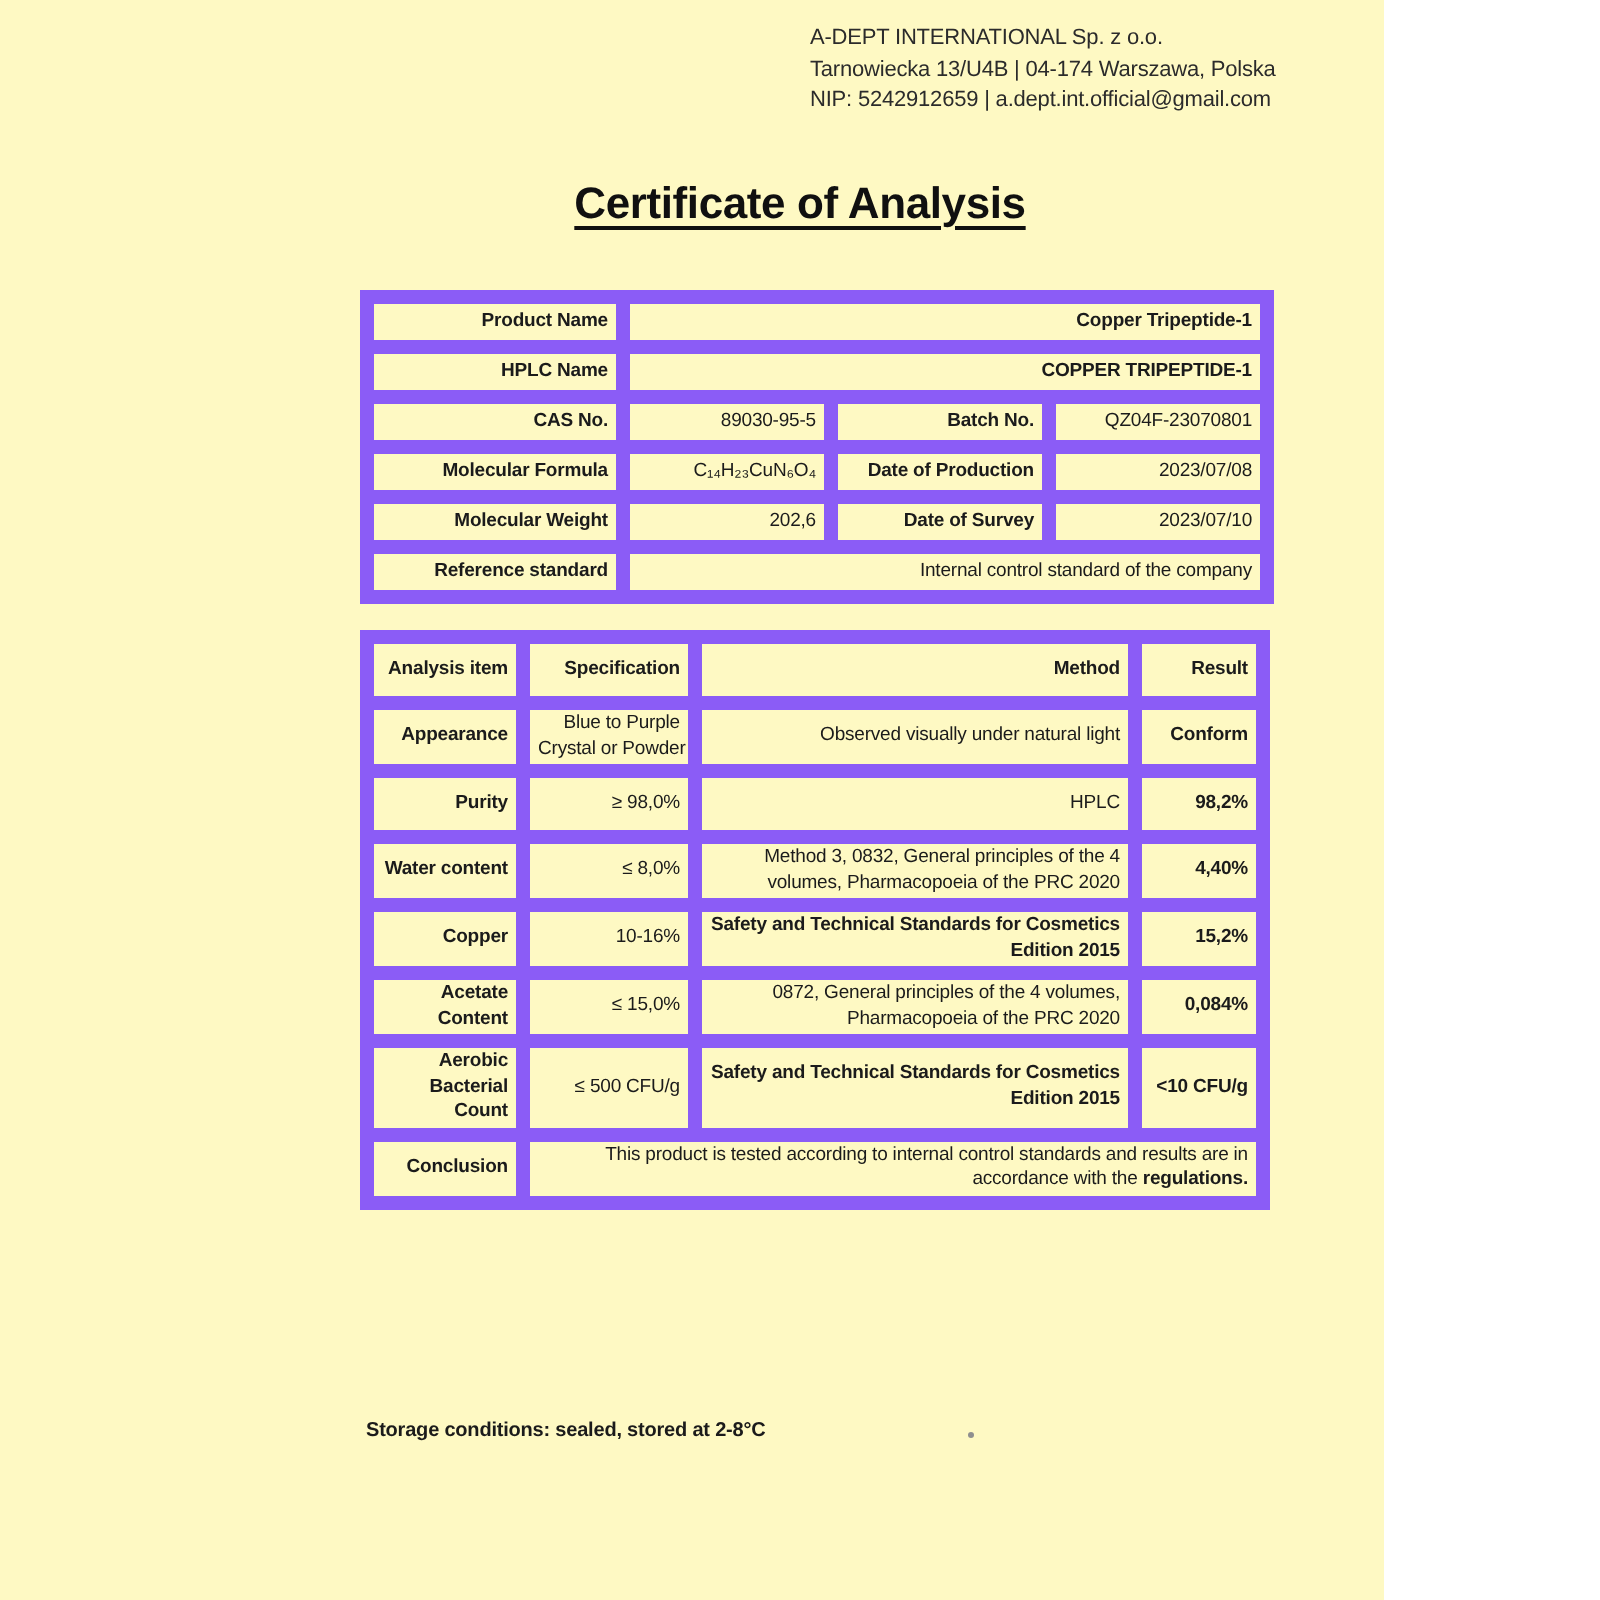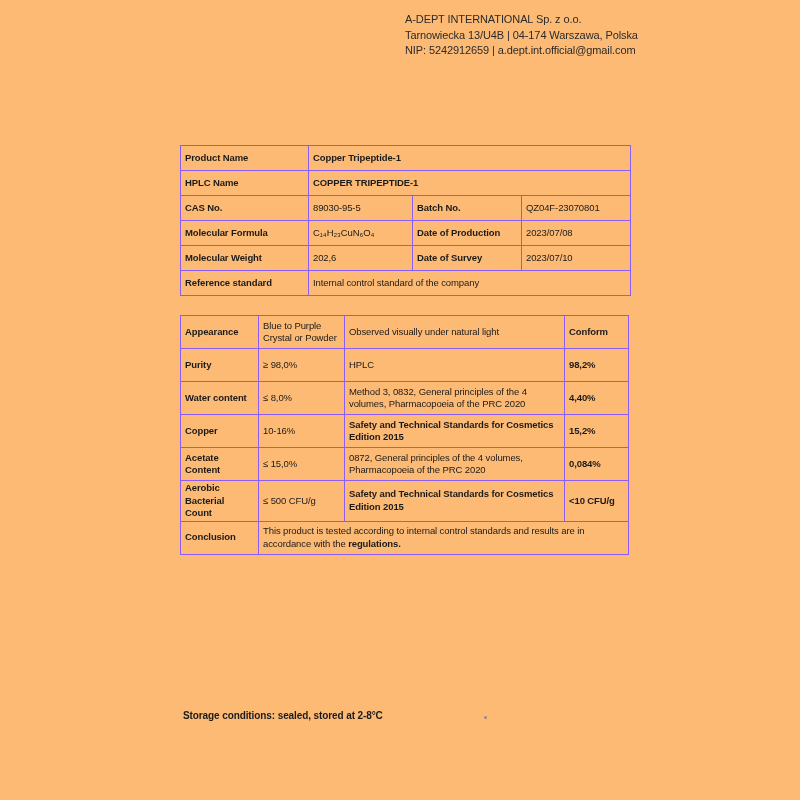--- a/index.html
+++ b/index.html
@@ -1,43 +1,43 @@
 <!DOCTYPE html>
 <html><head>
 <meta charset="utf-8">
 <style>
   html,body { margin:0; padding:0; }
   body {
     width:800px; height:800px; background:#ffffff;
     font-family:"Liberation Sans","DejaVu Sans",sans-serif;
     color:#1b1b1b;
   }
-  .page { position:relative; width:800px; height:800px; background:#fdba74; overflow:hidden; }
+  .page { position:relative; width:692px; height:800px; background:#fef9c3; overflow:hidden; }
 
   .header-block {
     position:absolute; left:405px; top:12px;
     font-size:11px; line-height:15.5px; color:#2b2b2b;
     letter-spacing:-0.1px;
   }
 
   .doc-title {
     position:absolute; top:89px; left:0; width:800px;
     text-align:center; font-size:22px; font-weight:bold; color:#101010;
     letter-spacing:-0.2px;
   }
   .doc-title .u {
     text-decoration:underline;
     text-decoration-thickness:2px;
     text-underline-offset:4px;
   }
 
   table { border-collapse:collapse; table-layout:fixed; position:absolute; left:180px; letter-spacing:-0.1px; }
   td {
-    border:1px solid #8b5cf6;
-    text-align:left; vertical-align:middle;
+    border:7px solid #8b5cf6;
+    text-align:right; vertical-align:middle;
     font-size:9.5px; line-height:12.5px;
     padding:1px 4px;
     white-space:pre;
   }
   .b { font-weight:bold; }
 
   .t1 { top:145px; width:450px; }
   .t1 tr { height:25px; }
   .t1 col.c1 { width:128px; } .t1 col.c2 { width:104px; }
   .t1 col.c3 { width:109px; } .t1 col.c4 { width:109px; }
@@ -61,20 +61,21 @@
 <body>
 
 <div class="page">
 
   <div class="header-block">
     <div>A-DEPT INTERNATIONAL Sp. z o.o.</div>
     <div>Tarnowiecka 13/U4B | 04-174 Warszawa, Polska</div>
     <div>NIP: 5242912659 | a.dept.int.official@gmail.com</div>
   </div>
 
+  <div class="doc-title"><span class="u">Certificate of Analysis</span></div>
 
   <table class="t1">
     <colgroup>
         <col class="c1">
         <col class="c2">
         <col class="c3">
         <col class="c4">
       </colgroup>
     <tbody>
         <tr>
@@ -111,20 +112,26 @@
     </table>
 
   <table class="t2">
     <colgroup>
         <col class="c1">
         <col class="c2">
         <col class="c3">
         <col class="c4">
       </colgroup>
     <tbody>
+        <tr>
+      <td class="b">Analysis item</td>
+      <td class="b">Specification</td>
+      <td class="b">Method</td>
+      <td class="b">Result</td>
+    </tr>
     <tr>
       <td class="b">Appearance</td>
       <td>Blue to Purple
 Crystal or Powder</td>
       <td><span>Observed visually under natural light</span><span class="b"></span><span></span></td>
       <td class="b">Conform</td>
     </tr>
     <tr>
       <td class="b">Purity</td>
       <td>≥ 98,0%</td>

